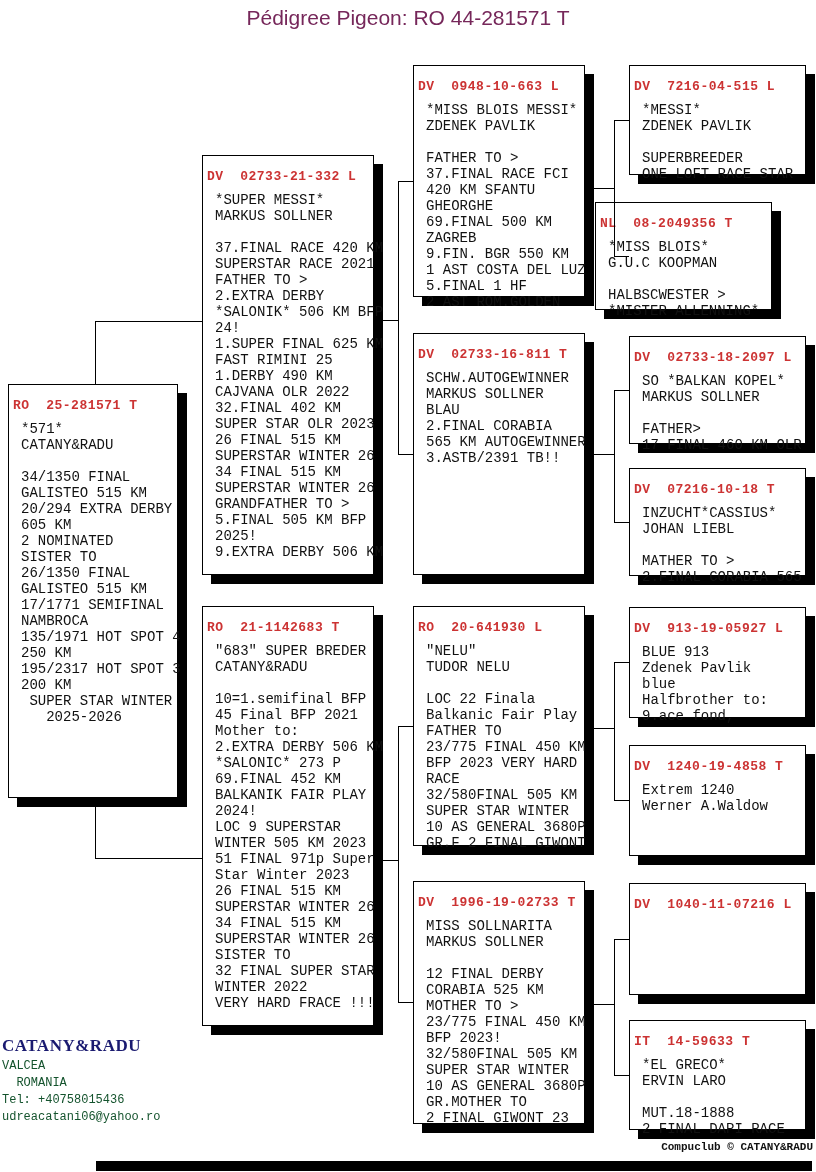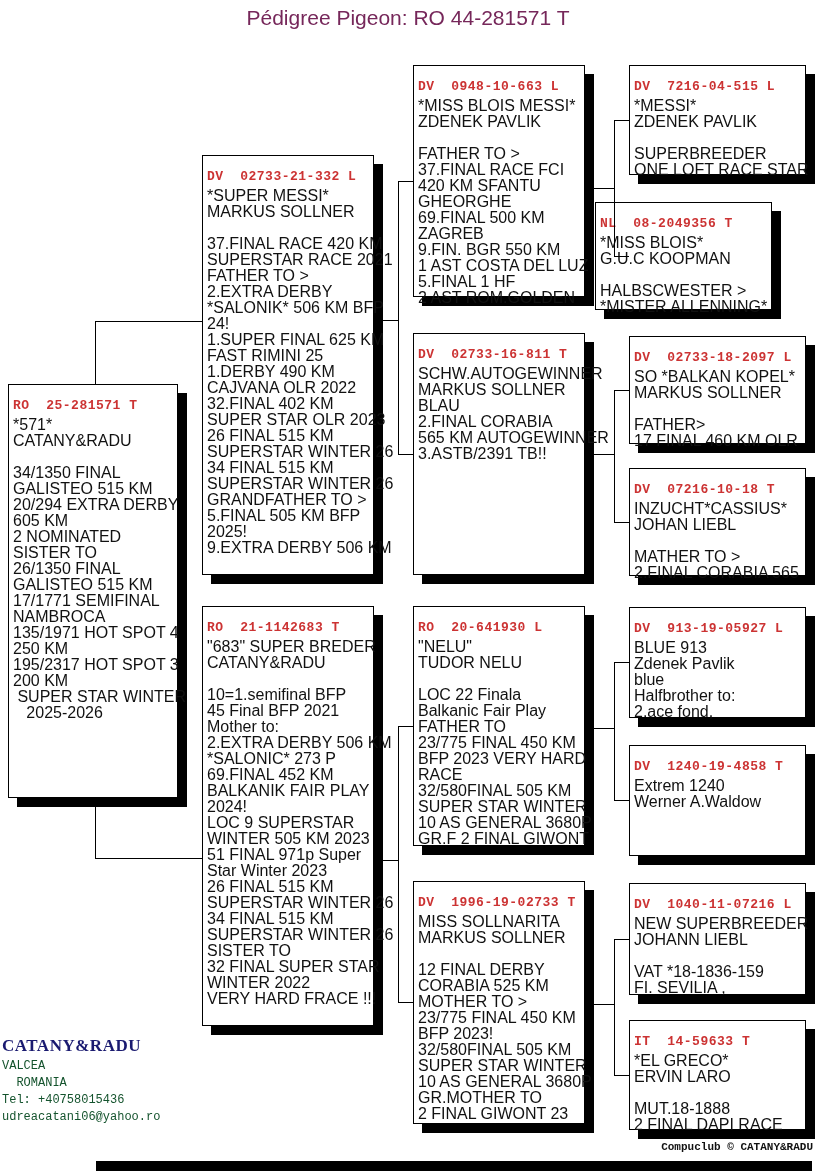--- a/index.html
+++ b/index.html
@@ -4,21 +4,21 @@
 <style>
   html,body { margin:0; padding:0; background:#fff; }
   .page { position:relative; width:816px; height:1172px; background:#ffffff;
           font-family:"Liberation Mono", monospace; overflow:hidden; }
   .title { position:absolute; top:6px; left:0; width:100%; text-align:center;
            font-family:"Liberation Sans", sans-serif; font-size:21px; color:#76275A; }
   .pbox { position:absolute; background:#ffffff; border:1px solid #000;
           box-shadow:9px 9px 0 #000; box-sizing:border-box; padding:13px 4px; }
   .ring { font-family:"Liberation Mono", monospace; font-weight:bold; font-size:13px;
           letter-spacing:0.5px; color:#CC3333; white-space:pre; margin-bottom:4px; }
-  .bodytxt { margin:0; font-family:Liberation Sans, sans-serif; font-size:16px;
+  .bodytxt { margin:8px; font-family:Liberation Mono, monospace; font-size:14px;
              line-height:16px; color:#111; white-space:pre; }
   .cline { position:absolute; background:#000; }
   .owner { position:absolute; left:2px; top:1036px; font-family:"Liberation Serif", serif;
            font-weight:bold; font-size:17px; color:#1A1A70; letter-spacing:0.5px; }
   .address { position:absolute; left:2px; top:1058px; margin:0;
              font-family:"Liberation Mono", monospace; font-size:12px; line-height:17px;
              color:#14532d; white-space:pre; }
   .credit { position:absolute; right:3px; top:1141px; font-family:"Liberation Mono", monospace;
             font-weight:bold; font-size:11px; color:#111; white-space:pre; }
   .bottom-bar { position:absolute; left:96px; top:1161px; width:716px; height:10px; background:#000; }
@@ -195,34 +195,29 @@
 
 MATHER TO &gt;
 2.FINAL CORABIA 565</pre>
   </div>
   <div class="pbox" style="left:629px;top:607px;width:177px;height:111px">
     <div class="ring">DV  913-19-05927 L</div>
     <pre class="bodytxt">BLUE 913
 Zdenek Pavlik
 blue
 Halfbrother to:
-2.ace fond,</pre>
+9.ace fond,</pre>
   </div>
   <div class="pbox" style="left:629px;top:745px;width:177px;height:111px">
     <div class="ring">DV  1240-19-4858 T</div>
     <pre class="bodytxt">Extrem 1240
 Werner A.Waldow</pre>
   </div>
   <div class="pbox" style="left:629px;top:883px;width:177px;height:112px">
     <div class="ring">DV  1040-11-07216 L</div>
-    <pre class="bodytxt">NEW SUPERBREEDER
-JOHANN LIEBL
-
-VAT *18-1836-159
-FI. SEVILIA ,</pre>
   </div>
   <div class="pbox" style="left:629px;top:1020px;width:177px;height:110px">
     <div class="ring">IT  14-59633 T</div>
     <pre class="bodytxt">*EL GRECO*
 ERVIN LARO
 
 MUT.18-1888
 2 FINAL DAPI RACE</pre>
   </div>
 

